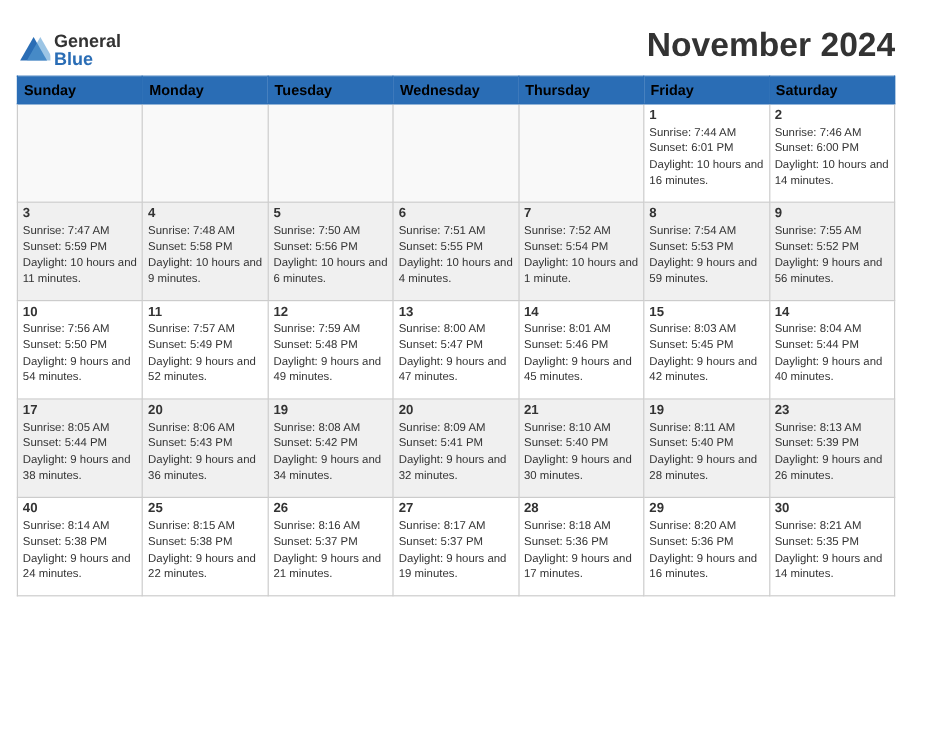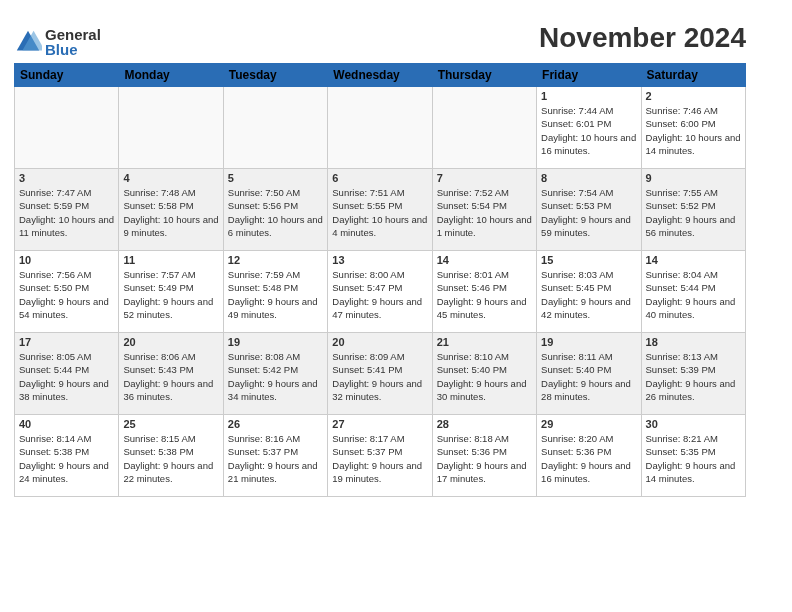--- a/index.html
+++ b/index.html
@@ -225,21 +225,21 @@
           </td>
           <td class="shaded">
             <span class="day-number">21</span>
             <div class="day-info">Sunrise: 8:10 AM<br>Sunset: 5:40 PM<br>Daylight: 9 hours and 30 minutes.</div>
           </td>
           <td class="shaded">
             <span class="day-number">19</span>
             <div class="day-info">Sunrise: 8:11 AM<br>Sunset: 5:40 PM<br>Daylight: 9 hours and 28 minutes.</div>
           </td>
           <td class="shaded">
-            <span class="day-number">18</span>
+            <span class="day-number">23</span>
             <div class="day-info">Sunrise: 8:13 AM<br>Sunset: 5:39 PM<br>Daylight: 9 hours and 26 minutes.</div>
           </td>
         </tr>
         <tr>
           <td>
             <span class="day-number">40</span>
             <div class="day-info">Sunrise: 8:14 AM<br>Sunset: 5:38 PM<br>Daylight: 9 hours and 24 minutes.</div>
           </td>
           <td>
             <span class="day-number">25</span>

